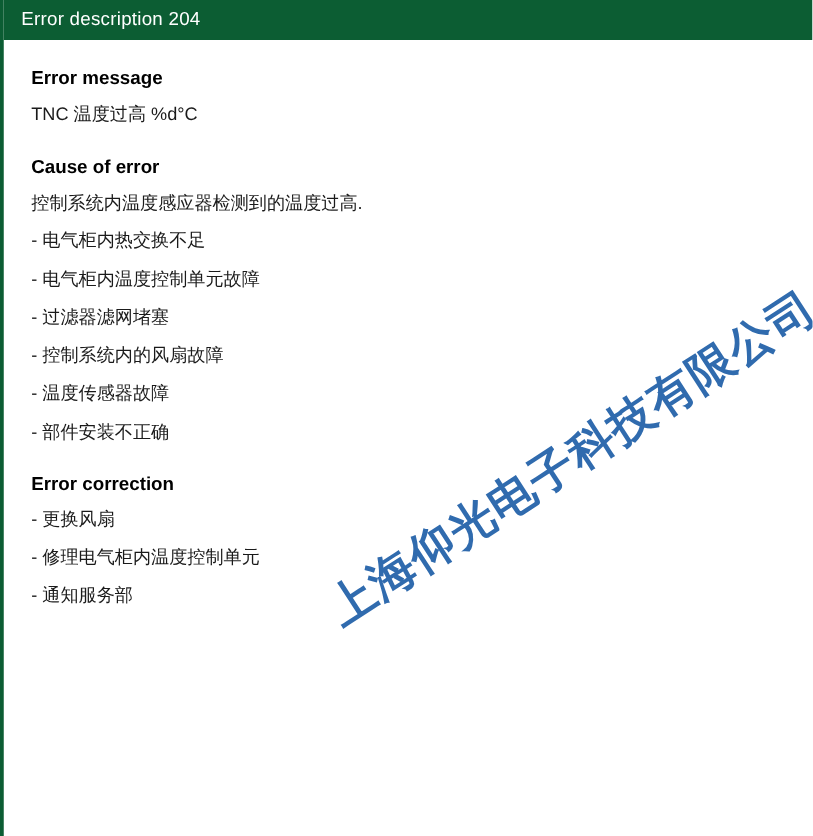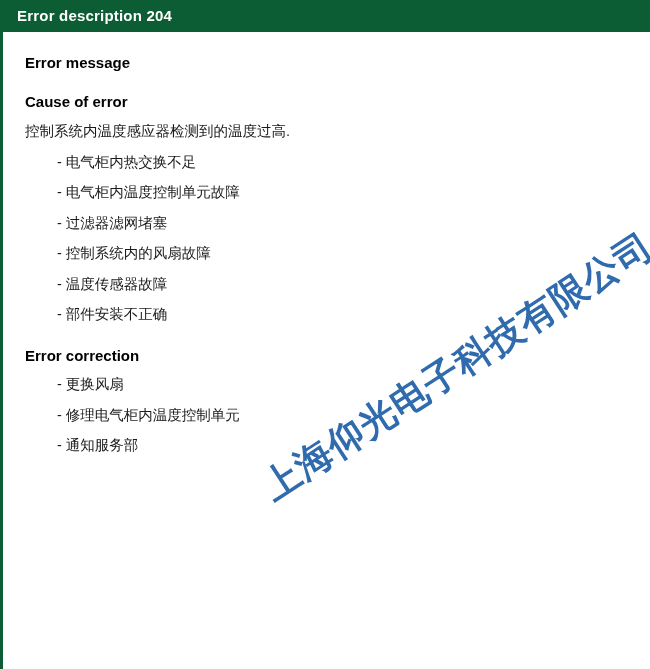--- a/index.html
+++ b/index.html
@@ -19,21 +19,21 @@
     position: relative;
     width: 650px;
     height: 669px;
     border-left: 3px solid #0c5d33;
     box-sizing: border-box;
     overflow: hidden;
   }
   .title-bar {
     background: #0c5d33;
     color: #ffffff;
-    font-weight: bold;
+    font-weight: normal;
     font-size: 15px;
     padding: 7px 0 8px 14px;
     letter-spacing: 0.2px;
   }
   .content {
     padding: 0 16px 0 22px;
   }
   .section-heading {
     font-weight: bold;
     font-size: 15px;
@@ -51,21 +51,20 @@
   .list {
     margin: 0;
     padding: 0;
     list-style: none;
   }
   .list-item {
     font-size: 14.5px;
     line-height: 1.35;
     margin-top: 11px;
     color: #1a1a1a;
-    margin-left: 32px;
   }
   .watermark {
     position: absolute;
     left: 250px;
     top: 470px;
     transform: rotate(-33deg);
     transform-origin: left top;
     font-size: 37px;
     font-weight: bold;
     color: #1f5fa8;
@@ -78,20 +77,21 @@
 </head>
 <body>
 
 <div class="page">
 
   <div class="title-bar">Error description 204</div>
 
   <div class="content">
 
     <div class="section-heading first">Error message</div>
+    <div class="body-line">TNC 温度过高 %d°C</div>
 
     <div class="section-heading">Cause of error</div>
     <div class="body-line">控制系统内温度感应器检测到的温度过高.</div>
     <ul class="list">
       <li class="list-item">- 电气柜内热交换不足</li>
       <li class="list-item">- 电气柜内温度控制单元故障</li>
       <li class="list-item">- 过滤器滤网堵塞</li>
       <li class="list-item">- 控制系统内的风扇故障</li>
       <li class="list-item">- 温度传感器故障</li>
       <li class="list-item">- 部件安装不正确</li>

